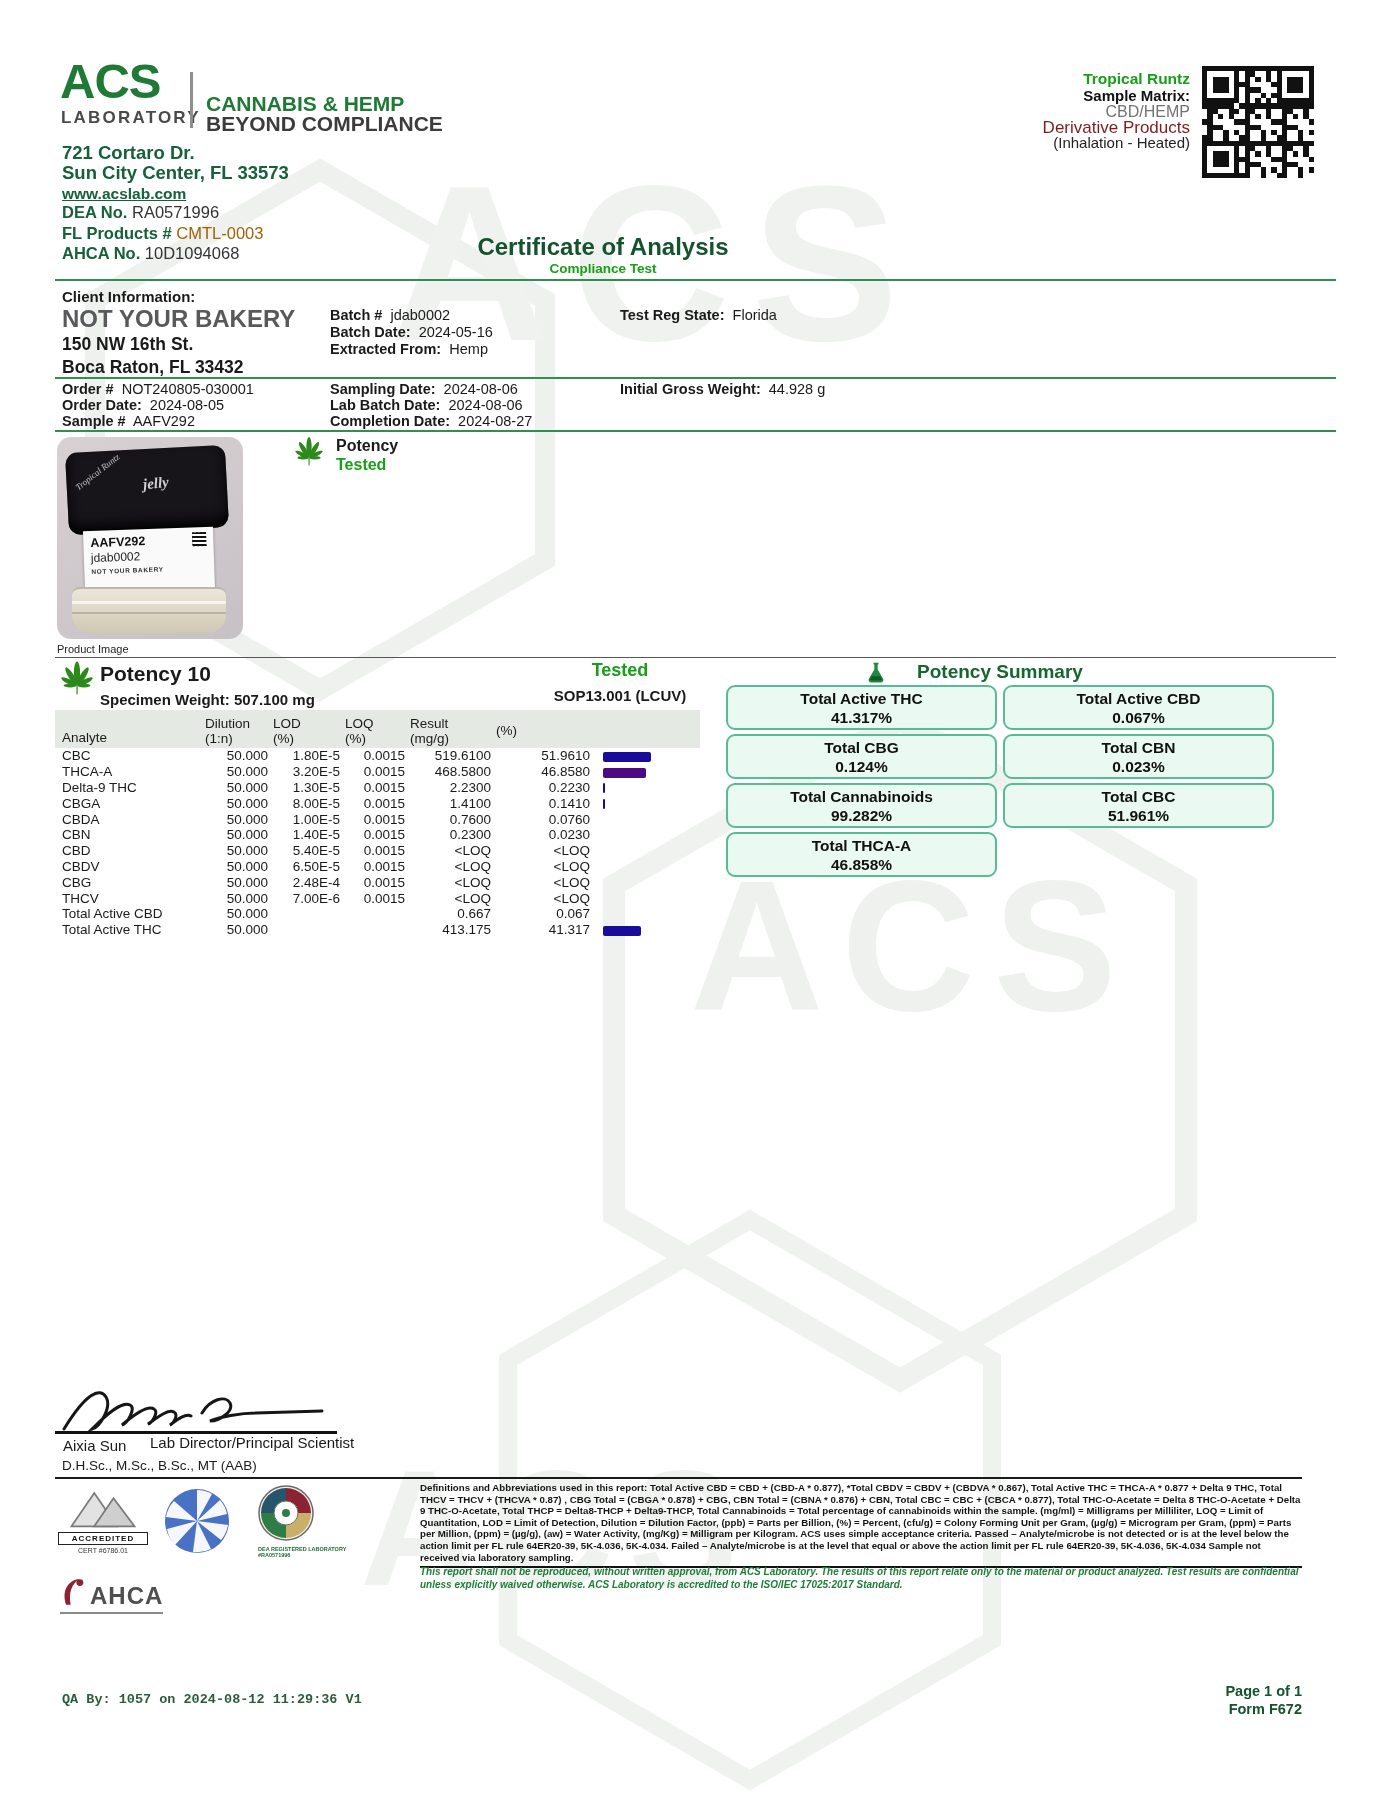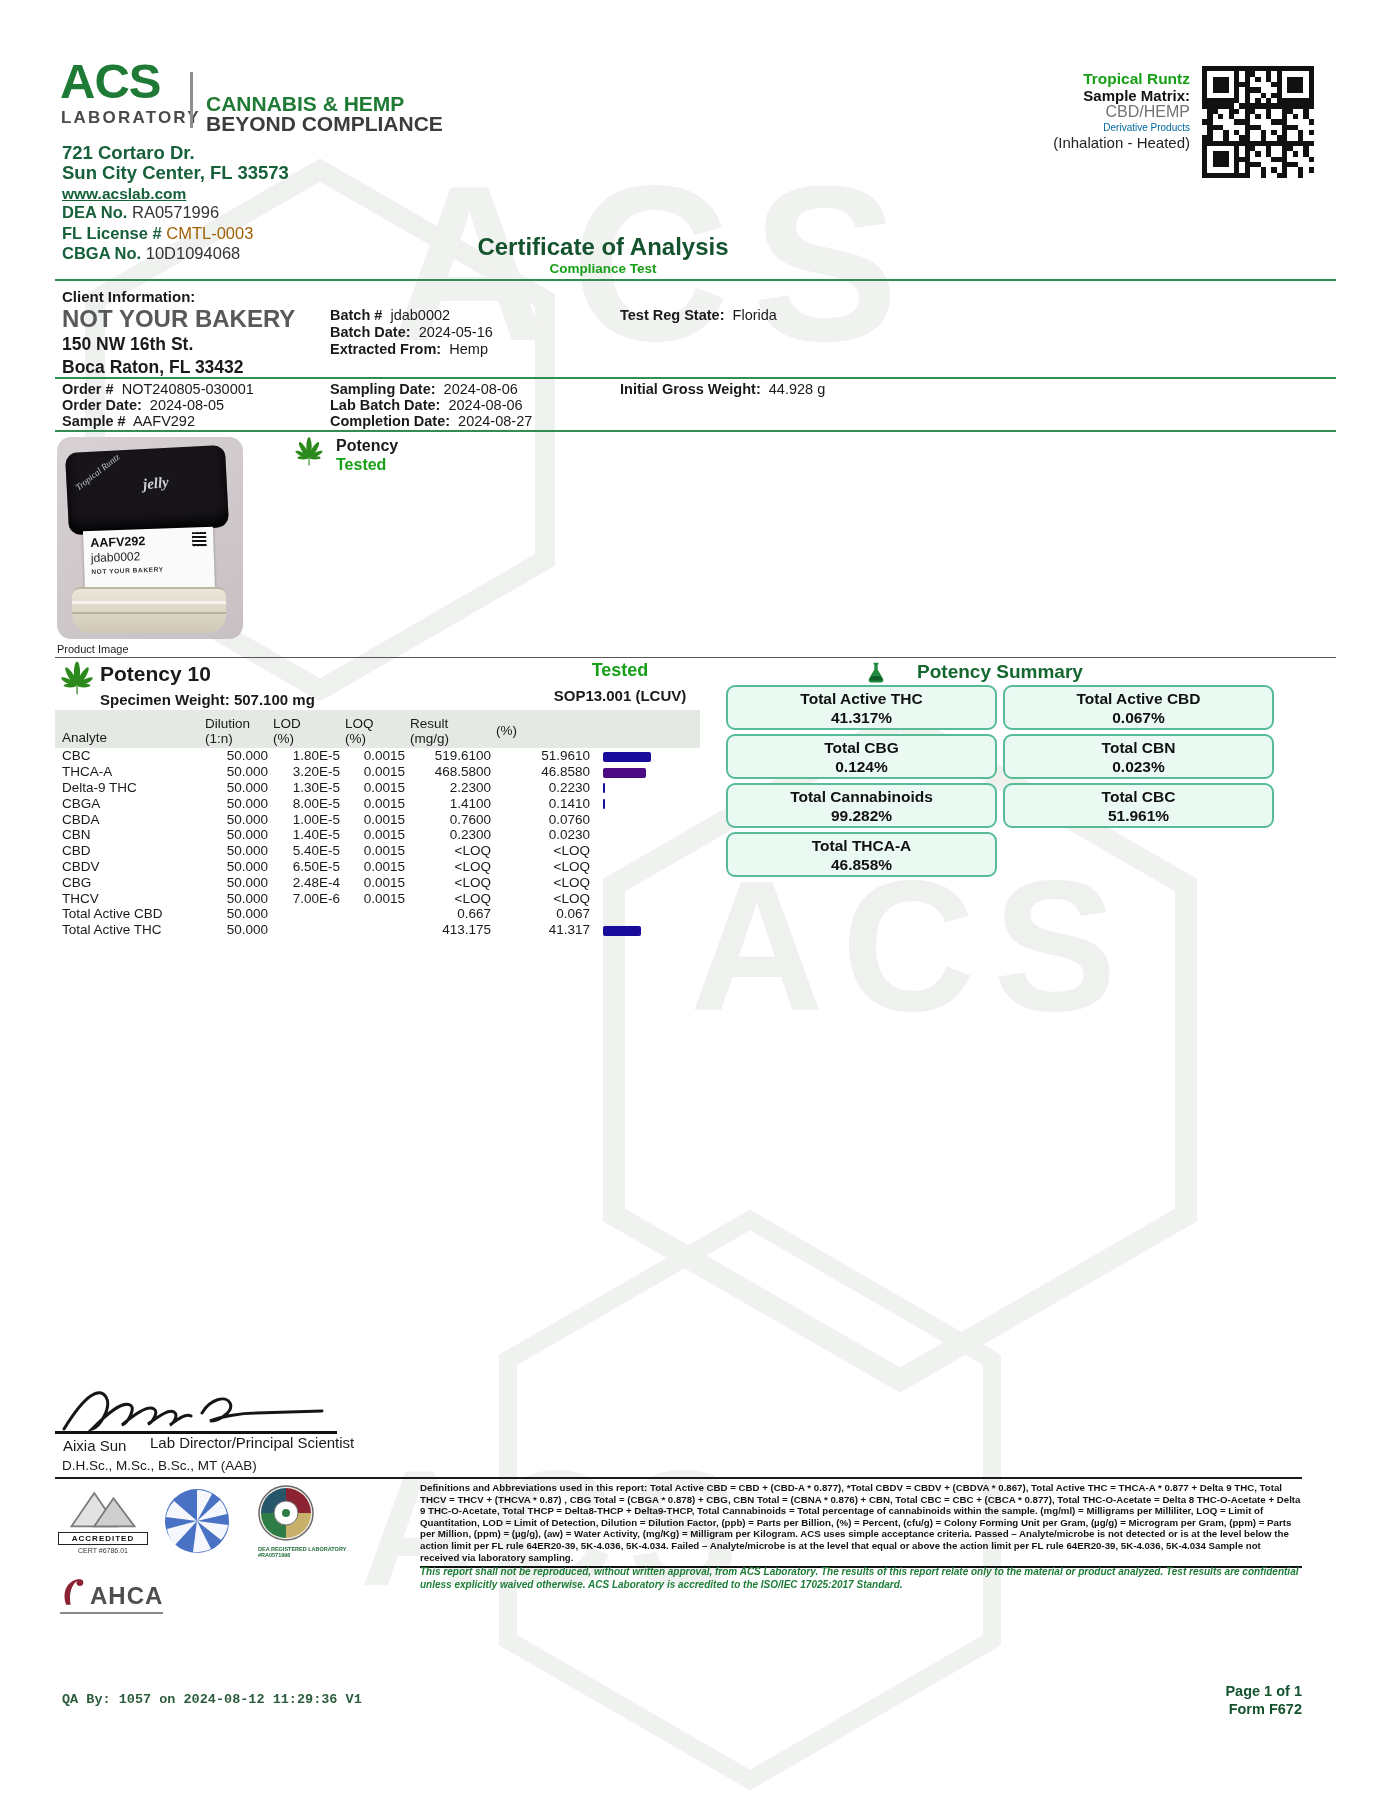--- a/index.html
+++ b/index.html
@@ -61,33 +61,33 @@
   <div class="z b" style="left:206px;top:112px;font-size:21px;color:#3c3c3c;position:absolute">BEYOND COMPLIANCE</div>
 
   <div class="z b grn" style="left:62px;top:142px;font-size:18.5px;position:absolute">721 Cortaro Dr.</div>
   <div class="z b grn" style="left:62px;top:162px;font-size:18.5px;position:absolute">Sun City Center, FL 33573</div>
   <div class="z b grn" style="left:62px;top:185px;font-size:15.5px;text-decoration:underline;position:absolute">www.acslab.com</div>
   <div class="z" style="left:62px;top:203px;font-size:16.5px;position:absolute">
     <span class="b grn">DEA No.</span>
     <span style="color:#333">RA0571996</span>
   </div>
   <div class="z" style="left:62px;top:224px;font-size:16.5px;position:absolute">
-    <span class="b grn">FL License #</span>
+    <span class="b grn">FL Products #</span>
     <span style="color:#a16207">CMTL-0003</span>
   </div>
   <div class="z" style="left:62px;top:244px;font-size:16.5px;position:absolute">
-    <span class="b grn">CBGA No.</span>
+    <span class="b grn">AHCA No.</span>
     <span style="color:#333">10D1094068</span>
   </div>
 
   <div class="z" style="left:850px;top:70px;width:340px;text-align:right;position:absolute">
     <div class="b bgrn" style="font-size:15.5px;line-height:17px">Tropical Runtz</div>
     <div class="b" style="font-size:15px;line-height:17px;color:#111">Sample Matrix:</div>
     <div style="font-size:16px;line-height:15.5px;color:#737373">CBD/HEMP</div>
-    <div style="font-size:10px;line-height:15.5px;color:#0369a1">Derivative Products</div>
+    <div style="font-size:17px;line-height:15.5px;color:#7f1d1d">Derivative Products</div>
     <div style="font-size:15px;line-height:15.5px;color:#222">(Inhalation - Heated)</div>
   </div>
   <div class="z" id="qr-code" style="left:1202px;top:66px;width:112px;height:112px;position:absolute"><svg viewBox="0 0 21 21" width="112" height="112" shape-rendering="crispEdges" fill="#111">
         <rect x="0" y="0" width="1" height="1"></rect>
         <rect x="1" y="0" width="1" height="1"></rect>
         <rect x="2" y="0" width="1" height="1"></rect>
         <rect x="3" y="0" width="1" height="1"></rect>
         <rect x="4" y="0" width="1" height="1"></rect>
         <rect x="5" y="0" width="1" height="1"></rect>
         <rect x="6" y="0" width="1" height="1"></rect>

